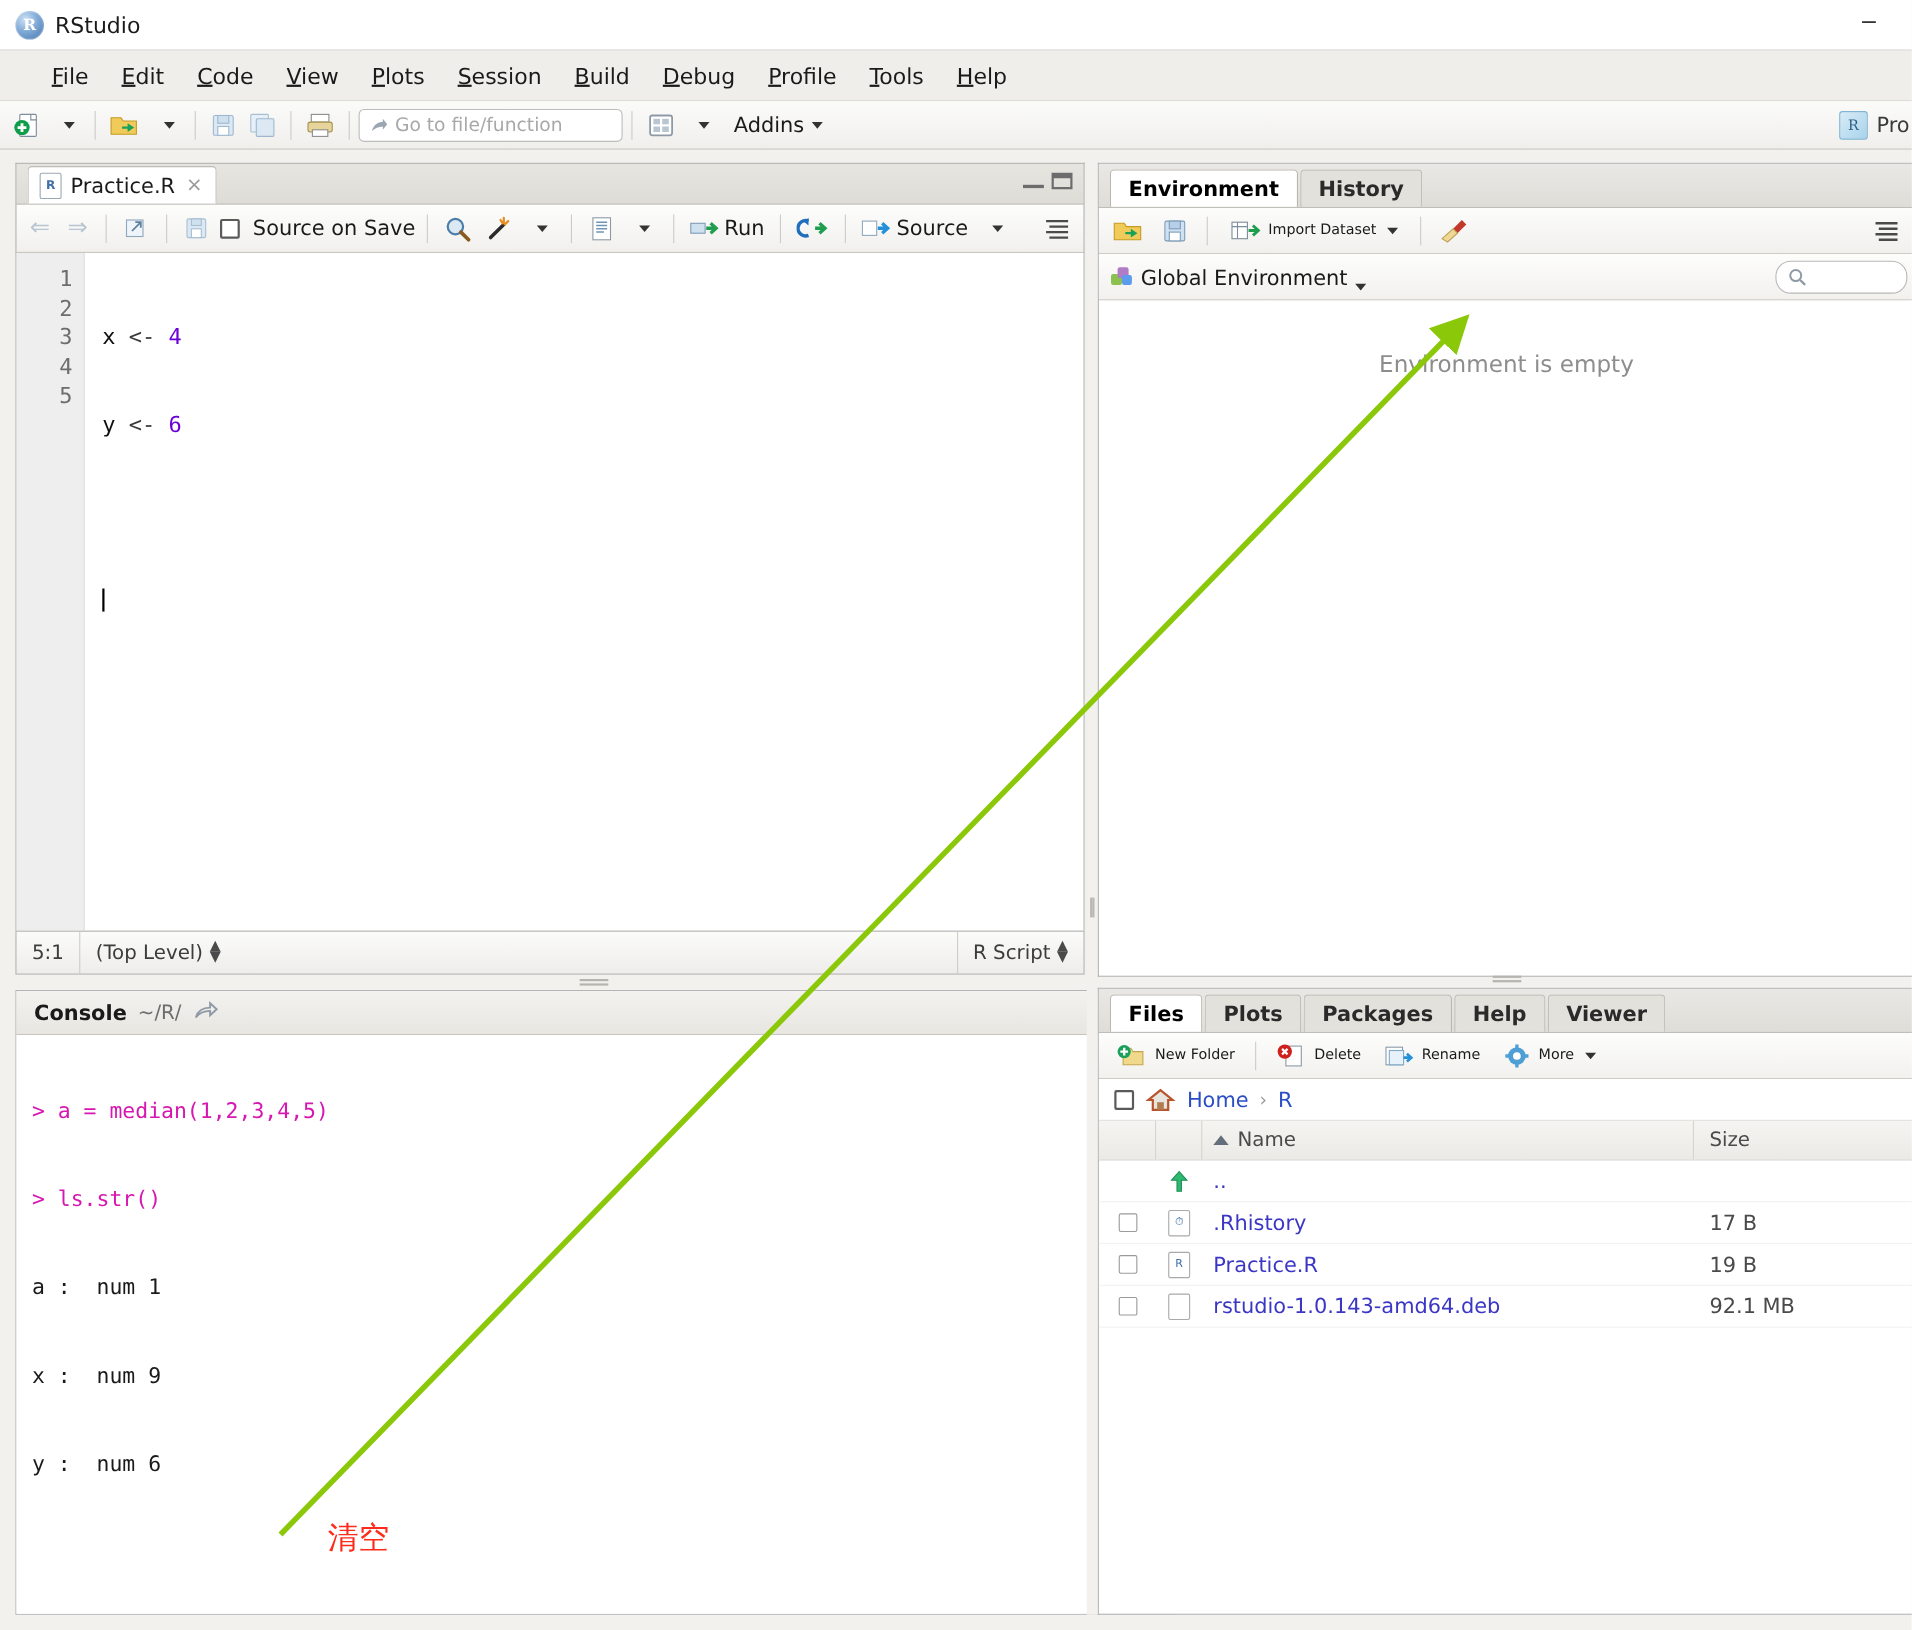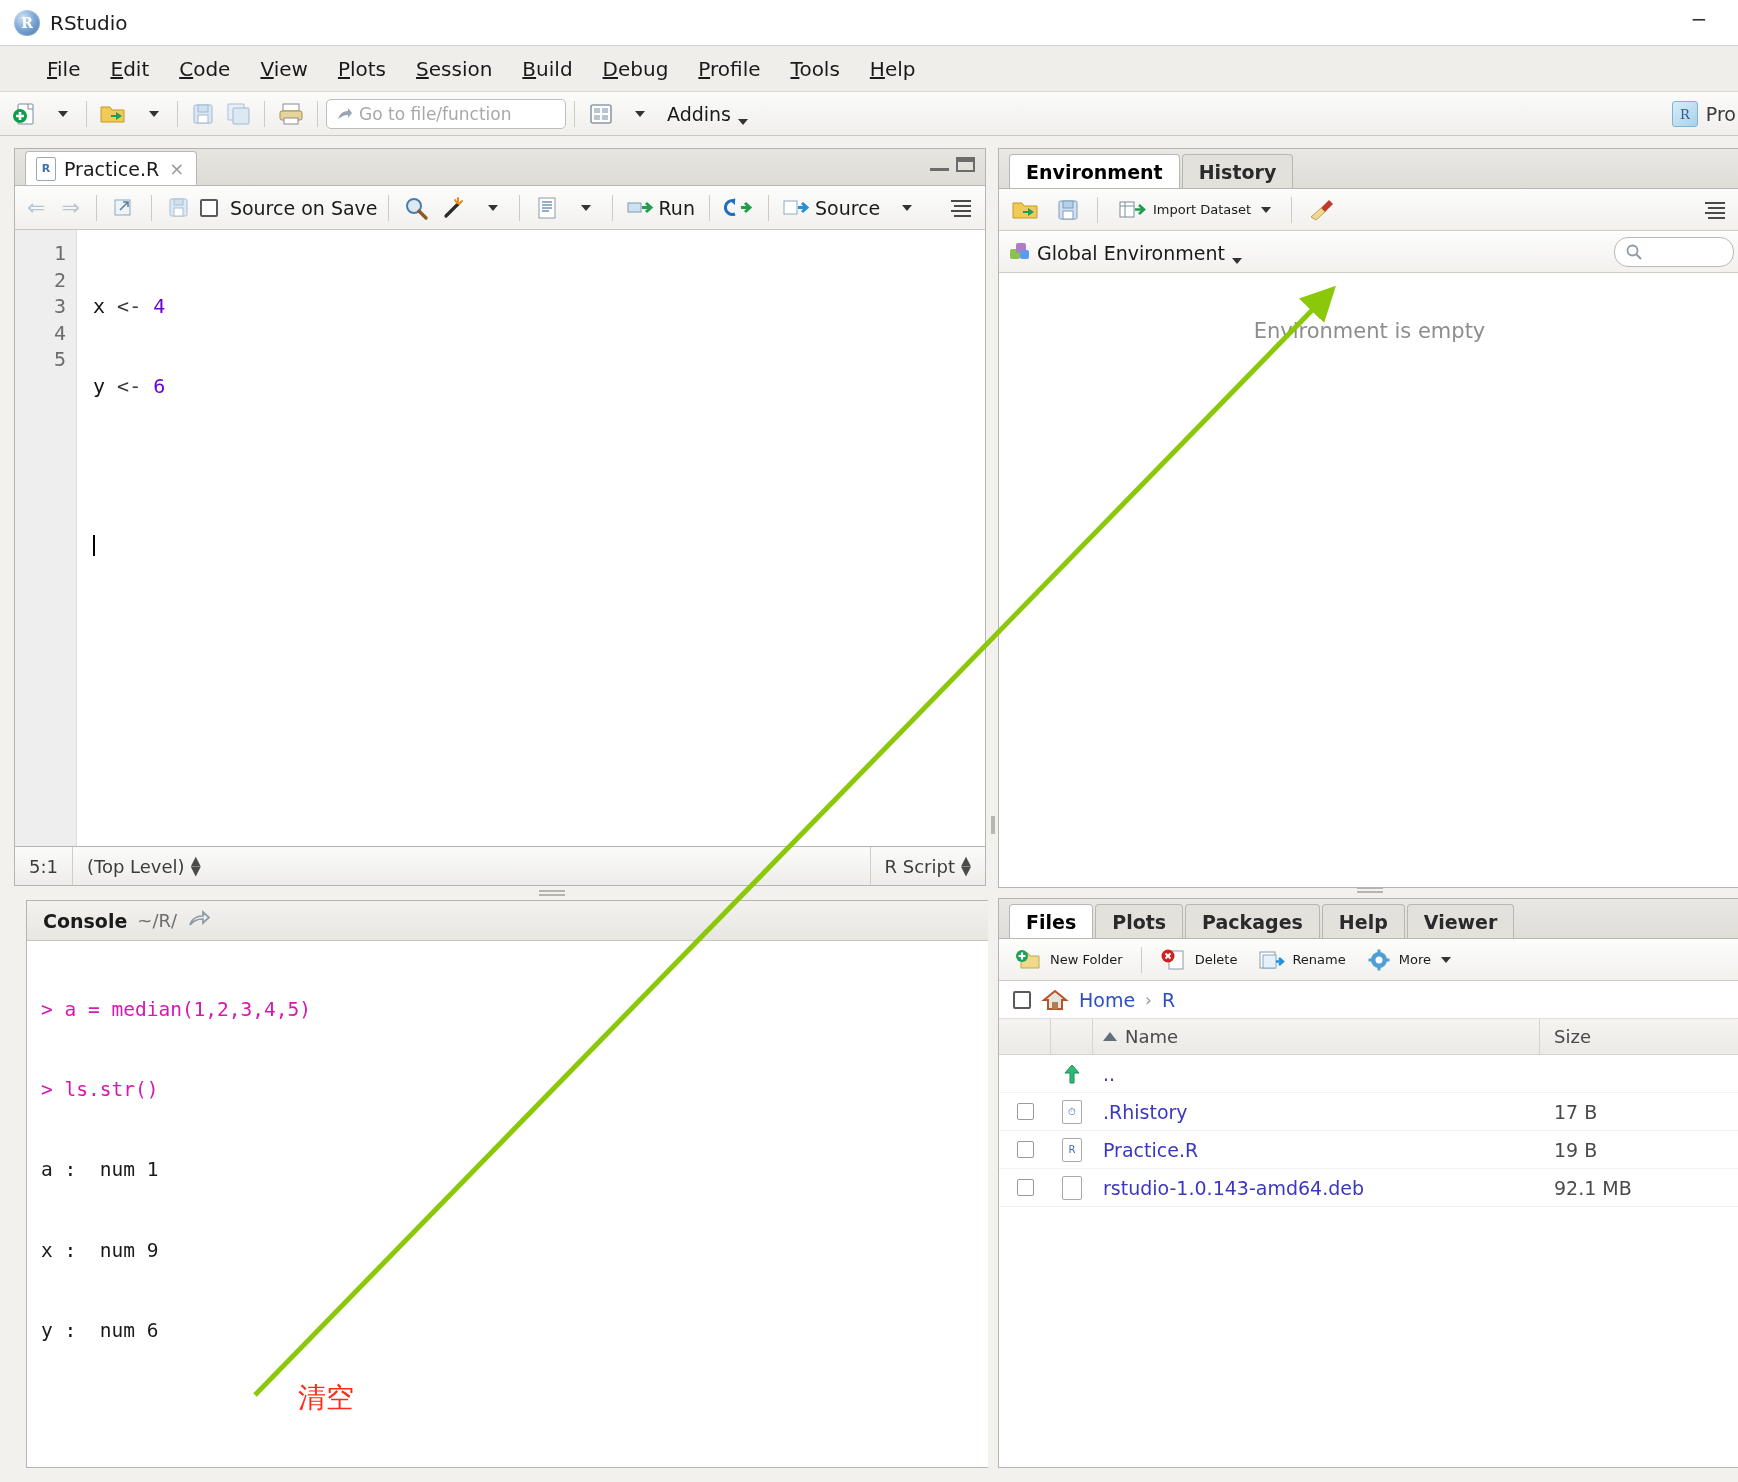--- a/index.html
+++ b/index.html
@@ -64,21 +64,21 @@
   }
   .caret { width: 0; height: 0; border-left: 5px solid transparent;
            border-right: 5px solid transparent; border-top: 6px solid #333;
            margin-left: 3px; }
   .tb-sep { width: 1px; height: 26px; background: #cdcbc5; margin: 0 6px; }
   .gotofile {
     width: 240px; height: 30px; border: 1px solid #bdbdbd; border-radius: 5px;
     background: #ffffff; display: flex; align-items: center; gap: 6px;
     padding: 0 8px; font-size: 17px; color: #a8a8a8;
   }
-  .addins { font-size: 19px; color: #1a1a1a; display: flex; align-items: flex-end;
+  .addins { font-size: 19px; color: #1a1a1a; display: flex; align-items: center;
             gap: 4px; padding: 0 10px; cursor: default; }
   .proj-btn {
     position: absolute; right: 0; top: 92px; height: 44px;
     display: flex; align-items: center; gap: 8px; padding-right: 2px;
     font-size: 19px; color: #3a3a3a;
   }
   .cube {
     width: 26px; height: 26px; border-radius: 3px;
     background: linear-gradient(135deg,#d8ecf7,#a8d2ea);
     border: 1px solid #7fb4d4; display: flex; align-items: center;
@@ -176,21 +176,21 @@
     background: linear-gradient(#fbfbfa,#eeedea);
     border: 1px solid #b4b4b4; display: flex; align-items: flex-end;
     font-size: 18px; color: #3c3c3c;
   }
   .es-cell { padding: 0 14px; height: 100%; display: flex; align-items: center; }
   .es-div { width: 1px; height: 100%; background: #cfcdc8; }
   .spin { display: inline-block; margin-left: 6px; font-size: 13px;
           line-height: 10px; color: #4a4a4a; }
 
   
-  #console-panel { left: 26px; top: 900px; width: 1052px; height: 568px; }
+  #console-panel { left: 14px; top: 900px; width: 1052px; height: 568px; }
   .console-head {
     height: 40px; background: linear-gradient(#f3f2ef,#e8e6e1);
     border-bottom: 1px solid #c7c5bf;
     display: flex; align-items: center; padding-left: 16px; gap: 10px;
     position: relative;
   }
   .console-title { font-size: 19px; font-weight: bold; color: #1a1a1a; }
   .console-path { font-size: 18px; color: #6d6d6d; }
   .console-body {
     position: absolute; left: 0; top: 40px; right: 0; bottom: 0;

